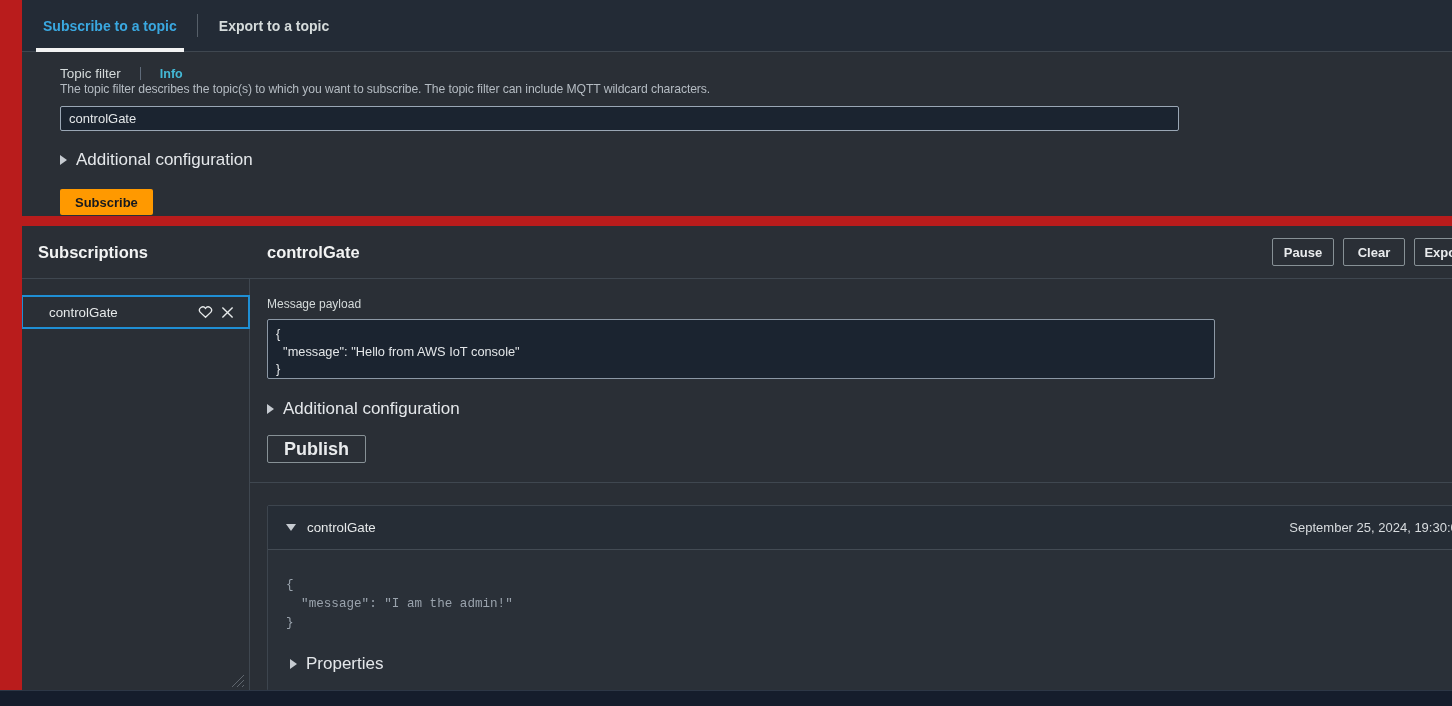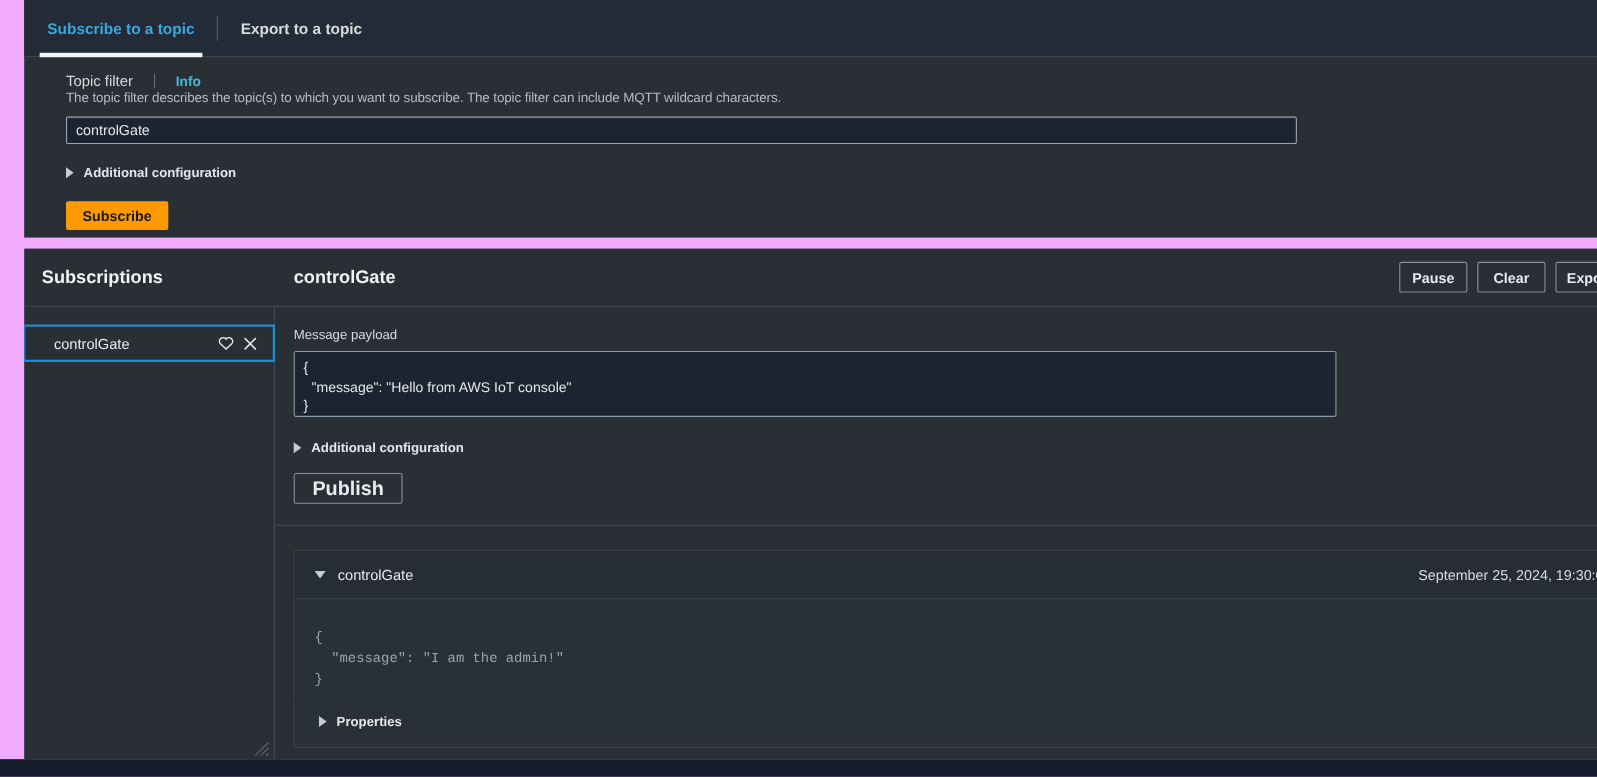--- a/index.html
+++ b/index.html
@@ -7,21 +7,21 @@
     margin: 0; padding: 0;
     width: 1452px; height: 706px;
     background: #151d2c;
     font-family: "Liberation Sans", sans-serif;
     overflow: hidden;
   }
 
   .app {
     position: relative;
     width: 1452px; height: 706px;
-    background: #f0abfc;
+    background: #b91c1c;
   }
 
   
   .panel-top {
     position: absolute;
     left: 22px; top: 0; right: 0;
     height: 216px;
     background: #2a2f36;
     overflow: hidden;
   }
@@ -115,22 +115,22 @@
     border-top: 5px solid transparent;
     border-bottom: 5px solid transparent;
   }
   .caret-down {
     width: 0; height: 0;
     border-top: 7px solid #c6cbd1;
     border-left: 5px solid transparent;
     border-right: 5px solid transparent;
   }
   .expander-label {
-    font-size: 12px;
-    font-weight: bold;
+    font-size: 17px;
+    font-weight: normal;
     color: #e4e7ea;
   }
 
   .btn-primary {
     margin-top: 19px;
     display: inline-flex;
     align-items: center;
     justify-content: center;
     height: 26px;
     padding: 0 15px;

